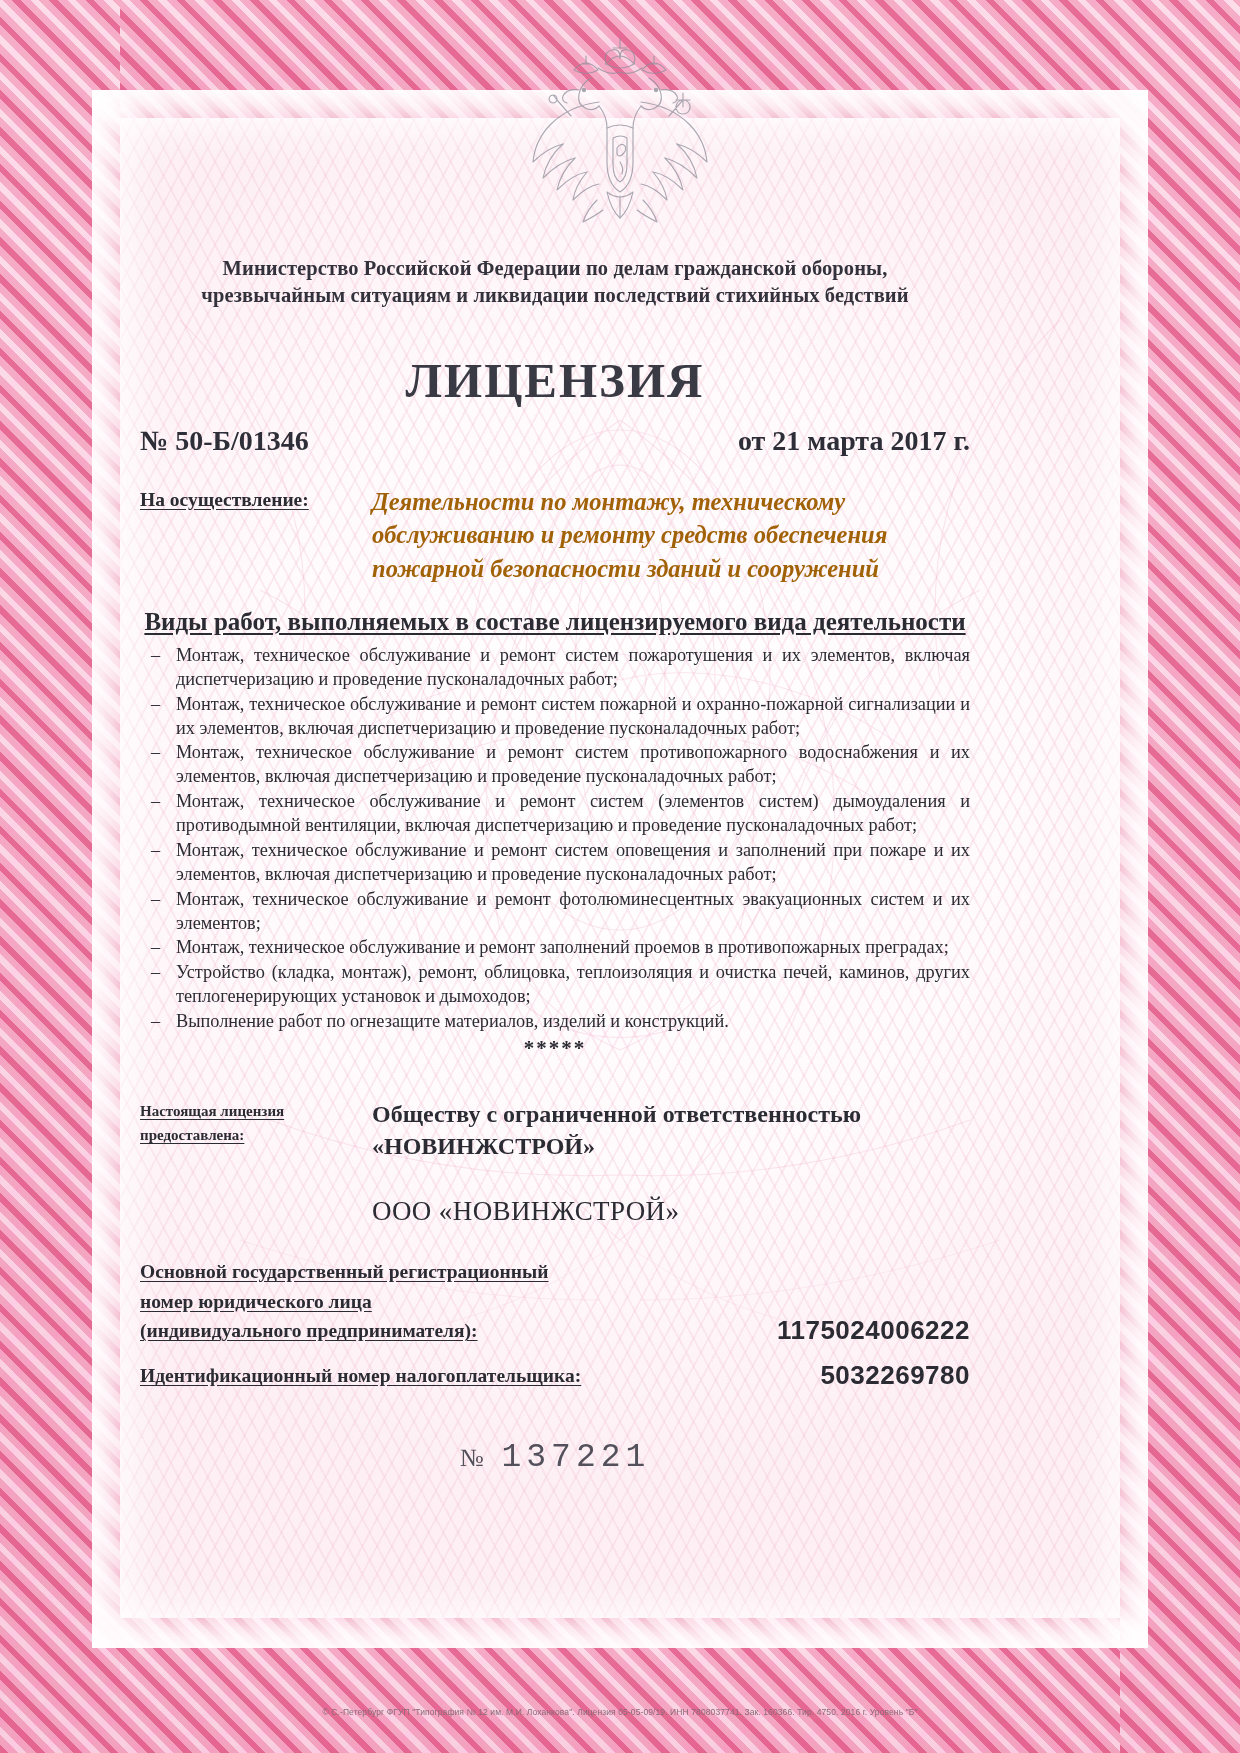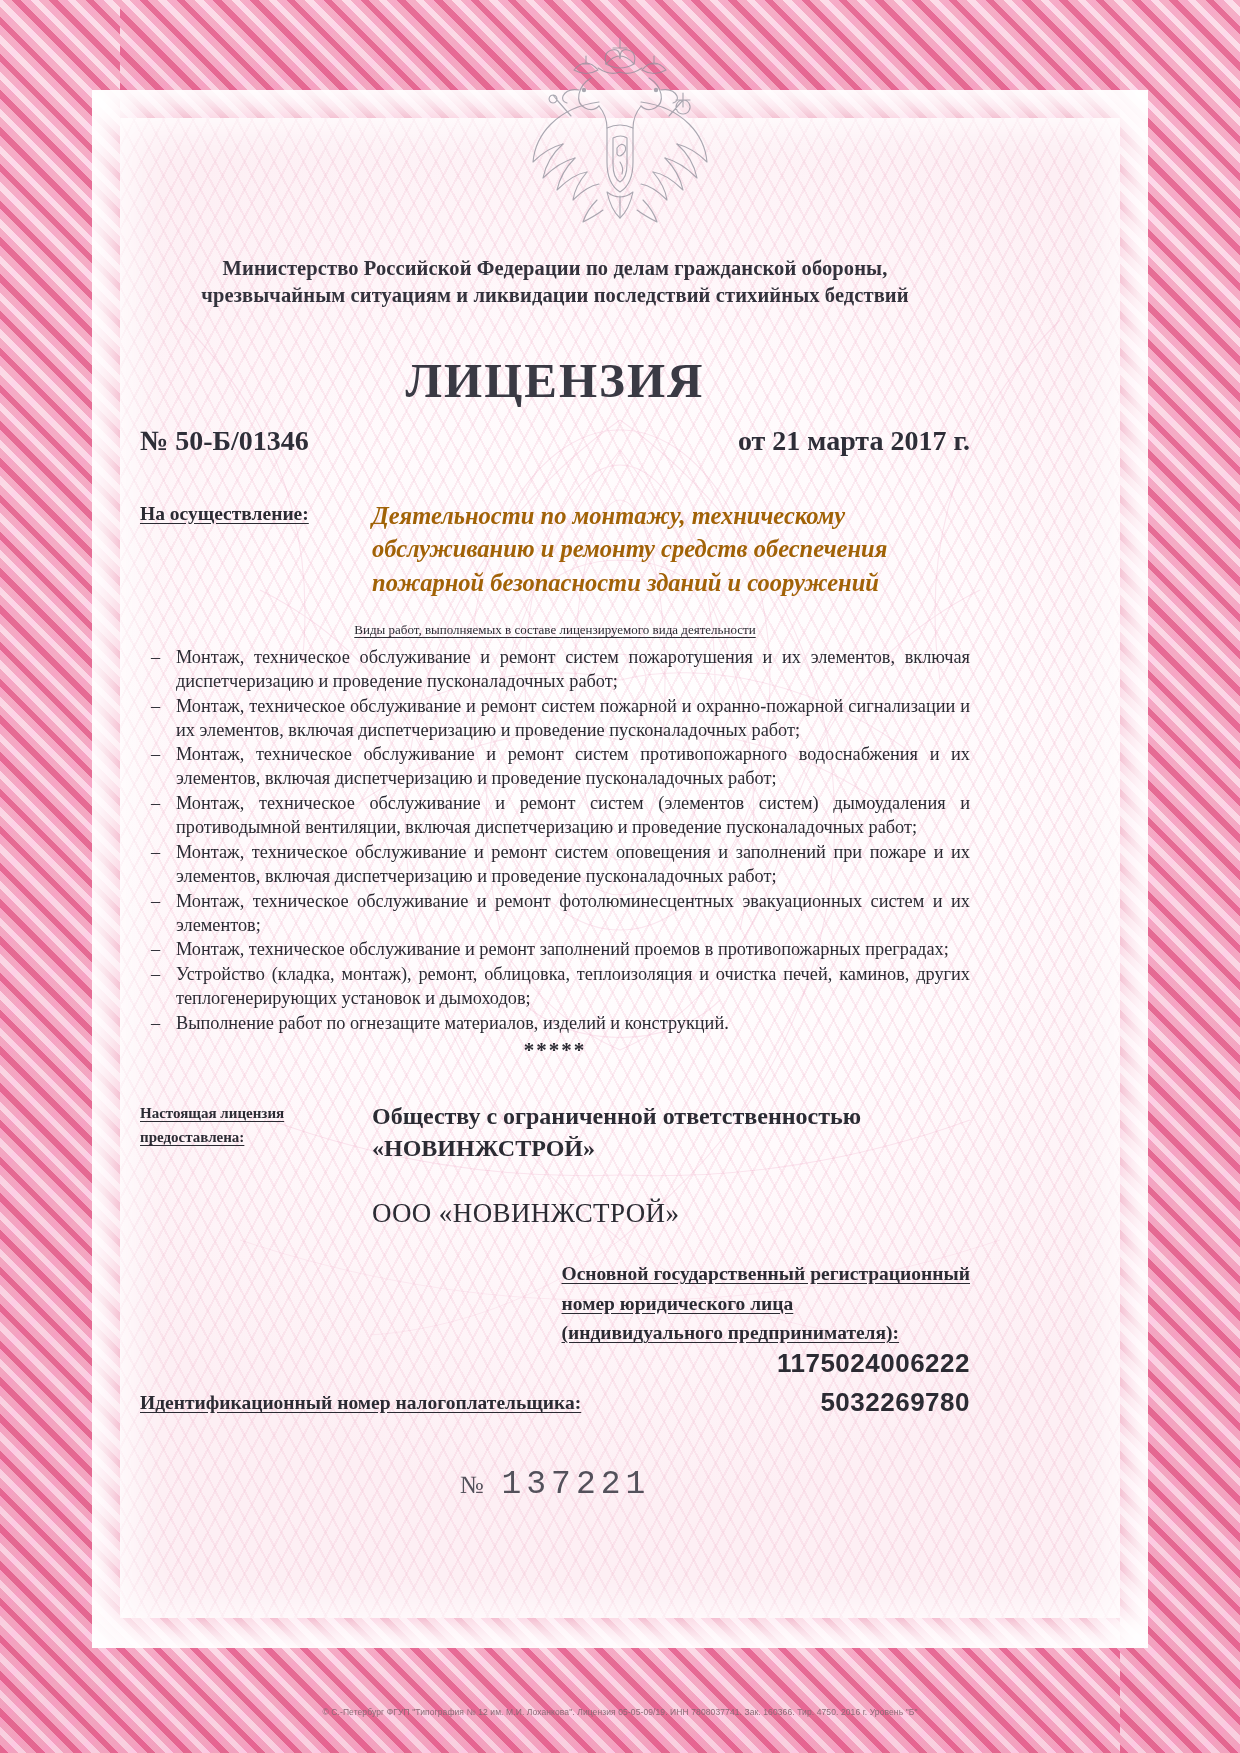--- a/index.html
+++ b/index.html
@@ -87,39 +87,39 @@
   }
 
   .numrow{
     display:flex;justify-content:space-between;align-items:center;
     margin-top:16px;
     font-weight:bold;font-size:28px;
     color:#2e2e38;
   }
 
   .purpose{
-    display:flex;margin-top:42px;
+    display:flex;margin-top:28px;
   }
   .purpose-label{
     width:232px;flex:none;
     font-weight:bold;font-size:19.5px;
     text-decoration:underline;
     text-underline-offset:3px;
     padding-top:4px;
   }
   .purpose-value{
     flex:1;
     font-weight:bold;font-style:italic;
     font-size:24.5px;line-height:1.38;
     color:#a16207;
   }
 
   .works-head{
     text-align:center;
-    font-weight:normal;font-size:13px;
+    font-weight:bold;font-size:25px;
     text-decoration:underline;
     text-underline-offset:3px;
     margin-top:22px;
   }
 
   ul.works{
     list-style:none;margin:8px 0 0 0;padding:0;
     font-size:18.3px;line-height:1.305;
   }
   ul.works li{
@@ -168,21 +168,21 @@
   .id-label .ul{
     text-decoration:underline;text-underline-offset:3px;display:inline-block;
   }
   .id-value{
     font-family:"Liberation Sans", sans-serif;
     font-weight:bold;font-size:26px;
     letter-spacing:.5px;
     white-space:nowrap;
     padding-left:20px;
   }
-  .ogrn-block{margin-bottom:8px;flex-direction:column;}
+  .ogrn-block{margin-bottom:14px;}
 
   .serial{
     margin-top:48px;
     font-family:"Liberation Mono", monospace;
     font-size:33px;
     letter-spacing:5px;
     color:#3c3c46;
     opacity:.88;
     text-align:center;
   }

